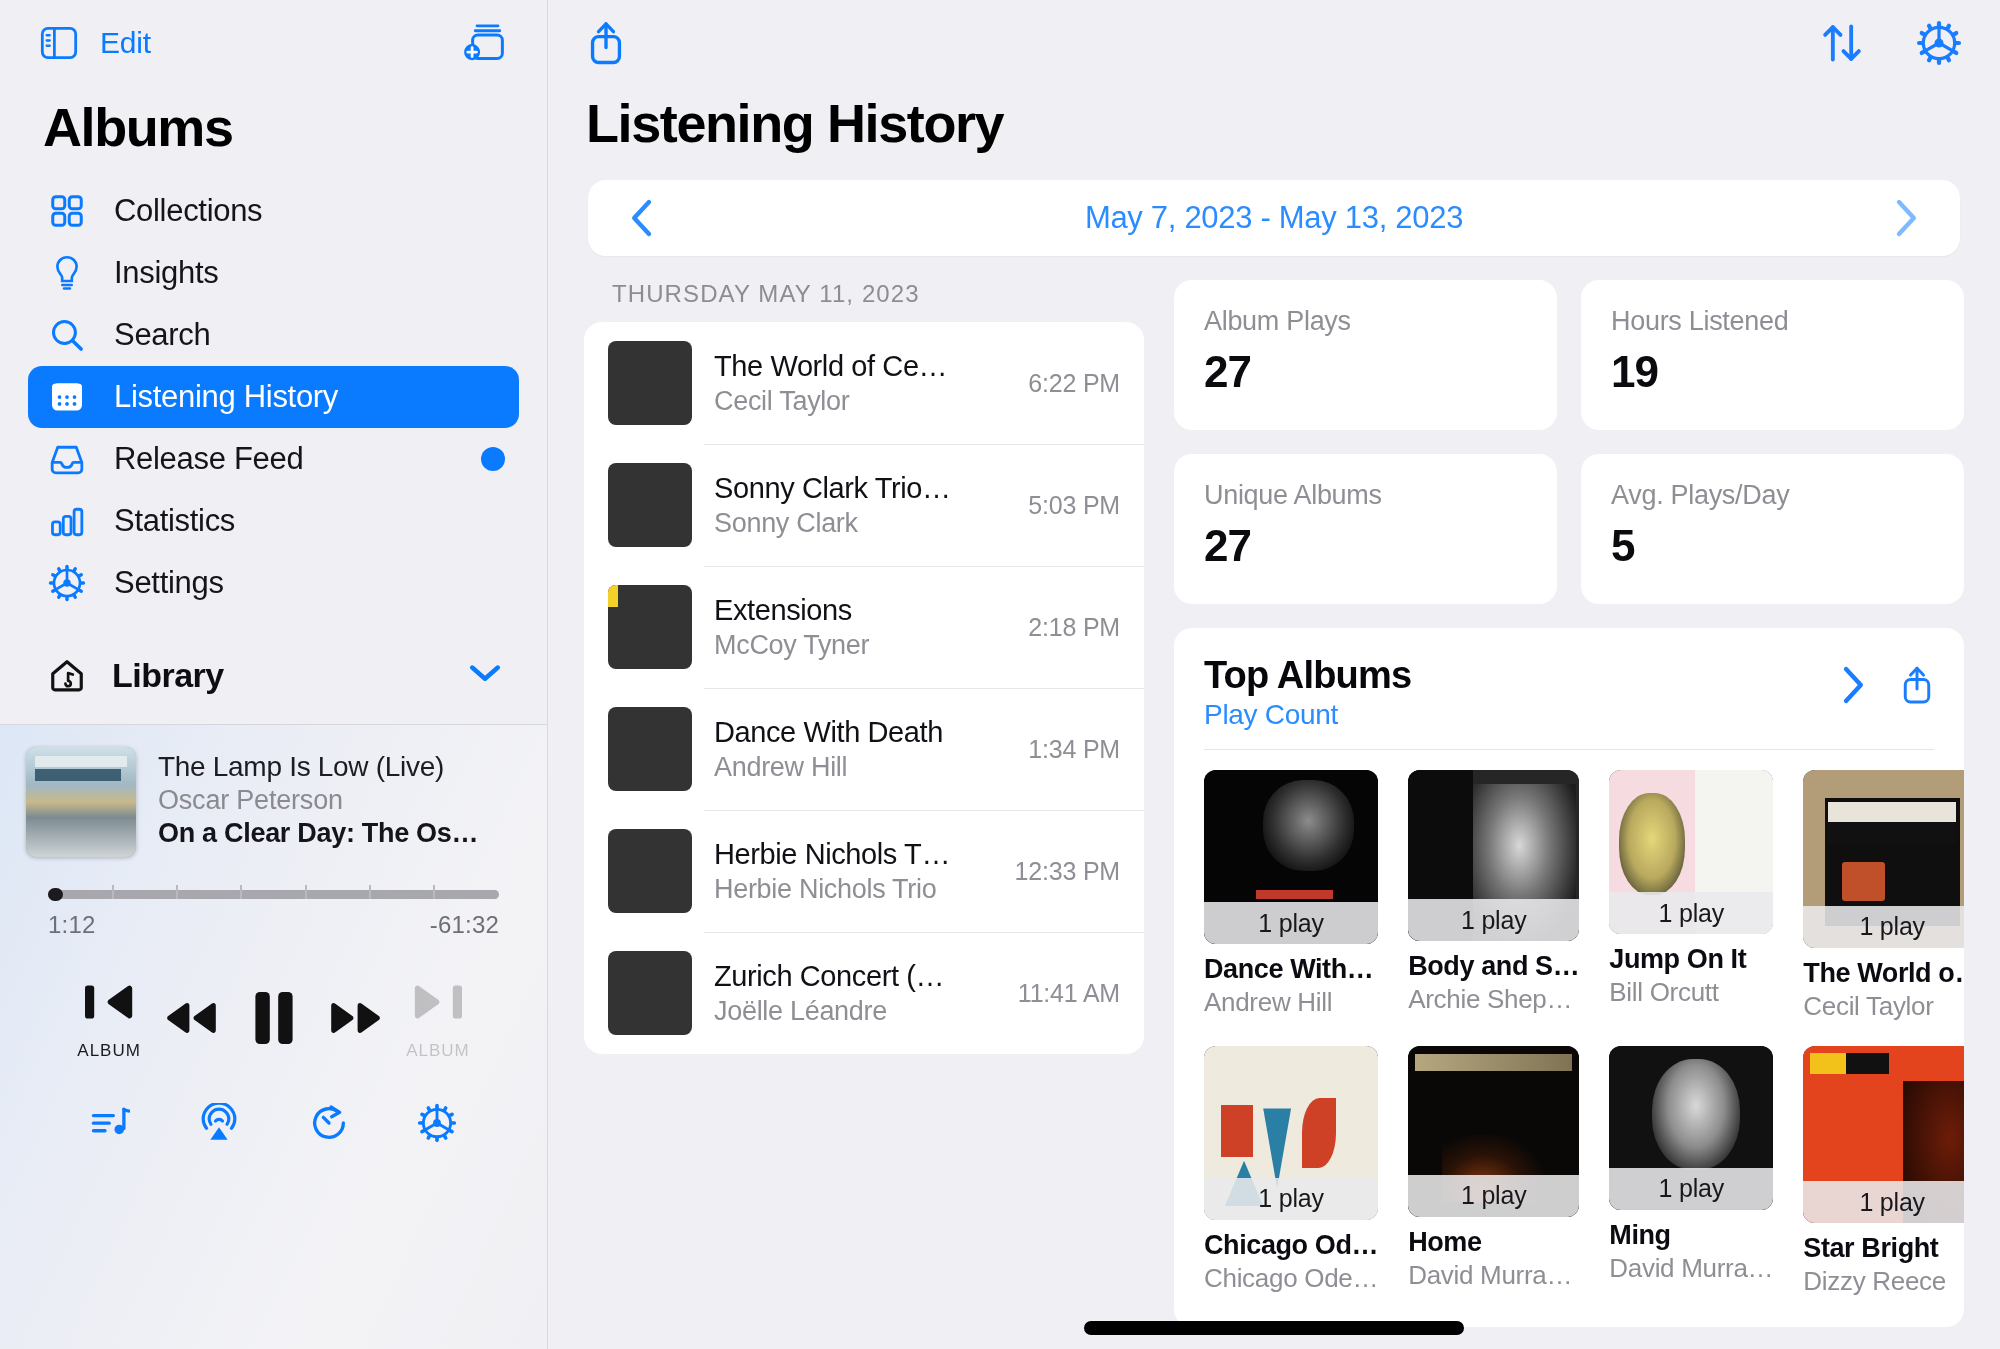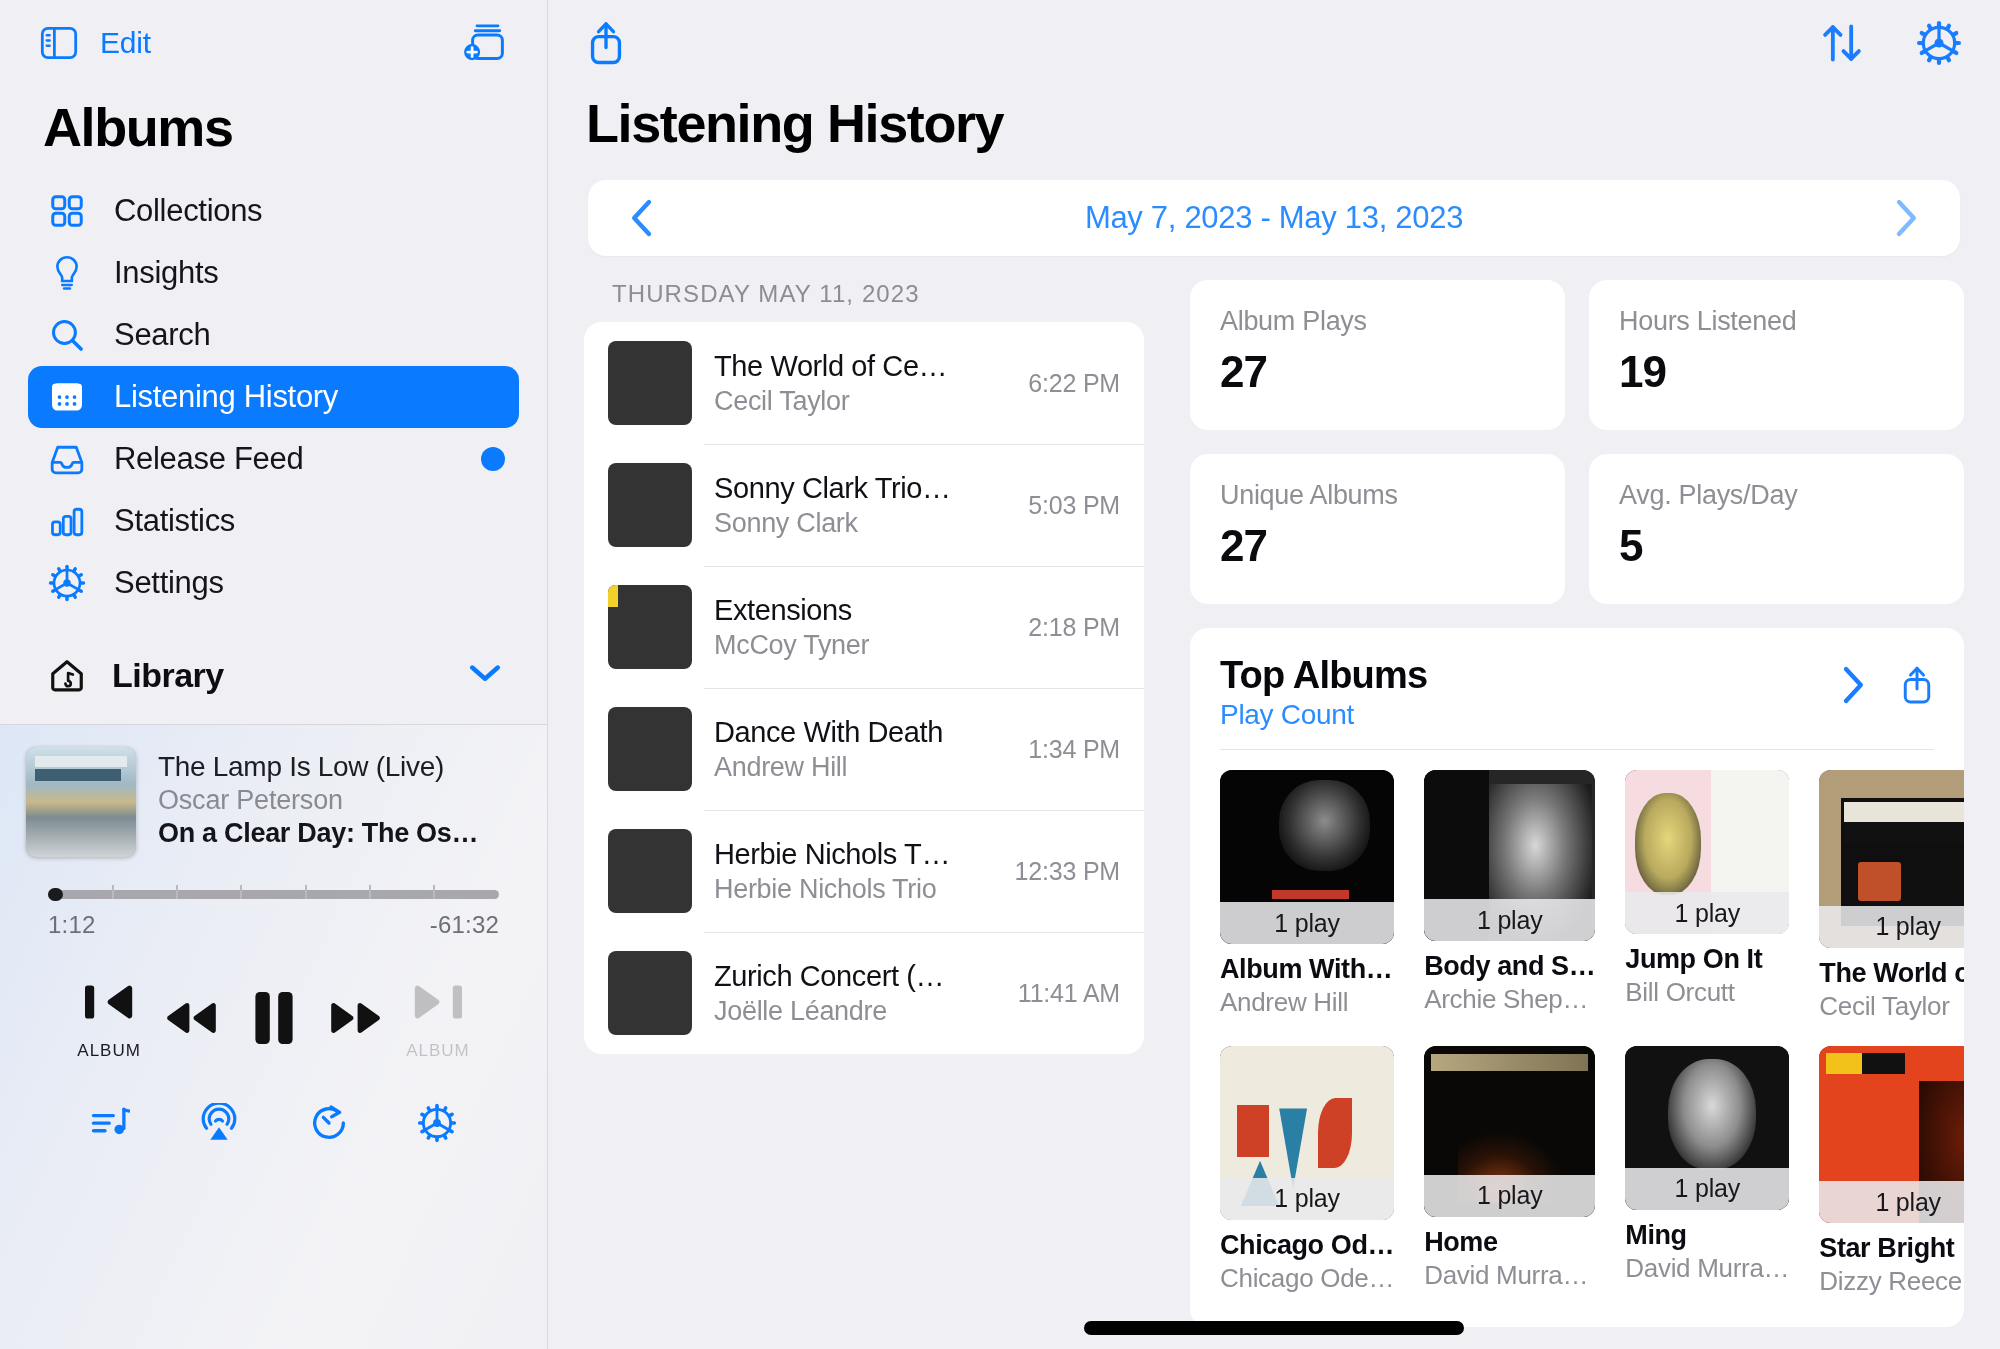--- a/index.html
+++ b/index.html
@@ -111,21 +111,21 @@
   .main-title { font-size:54px; font-weight:bold; letter-spacing:-1.4px; color:#000; padding:6px 0 26px 38px; }
 
   .daterow {
     margin:0 40px; height:76px; background:#fff; border-radius:18px;
     display:flex; align-items:center; padding:0 34px;
     box-shadow:0 1px 2px rgba(0,0,0,.04);
   }
   .daterow .dt-text { flex:1; text-align:center; color:#2a8cff; font-size:31px; letter-spacing:-0.3px; }
   .chev-btn { cursor:pointer; display:flex; align-items:center; justify-content:center; width:40px; }
 
-  .content { display:flex; flex:1; min-height:0; padding:0 36px 0 36px; gap:46px; }
+  .content { display:flex; flex:1; min-height:0; padding:0 36px 0 36px; gap:30px; }
 
   
   .histcol { width:560px; flex:0 0 560px; display:flex; flex-direction:column; padding-top:24px; }
   .hist-daylabel { font-size:24px; letter-spacing:1.1px; color:#8c8c93; padding:0 10px 14px 28px; font-weight:500; }
   .hist-card { background:#fff; border-radius:18px; overflow:hidden; }
   .hist-row { display:flex; align-items:center; gap:22px; padding:19px 24px; position:relative; cursor:pointer; }
   .hist-row + .hist-row::before {
     content:""; position:absolute; left:120px; right:0; top:0; height:1px; background:#e6e6ea;
   }
   .hist-art { width:84px; height:84px; border-radius:8px; flex:0 0 84px; overflow:hidden; position:relative; background:#333; }
@@ -693,21 +693,21 @@
           <div class="album-grid">
 
             <div class="album-cell">
               <div class="album-cover">
                   <div class="cv cv-hill">
                     <span class="face"></span>
                     <span class="red"></span>
                   </div>
                 <div class="album-plays">1 play</div>
                 </div>
-              <div class="album-name">Album With…</div>
+              <div class="album-name">Dance With…</div>
               <div class="album-artist">Andrew Hill</div>
             </div>
 
             <div class="album-cell">
               <div class="album-cover">
                   <div class="cv cv-shepp">
                     <span class="lft"></span>
                     <span class="face"></span>
                   </div>
                 <div class="album-plays">1 play</div>

